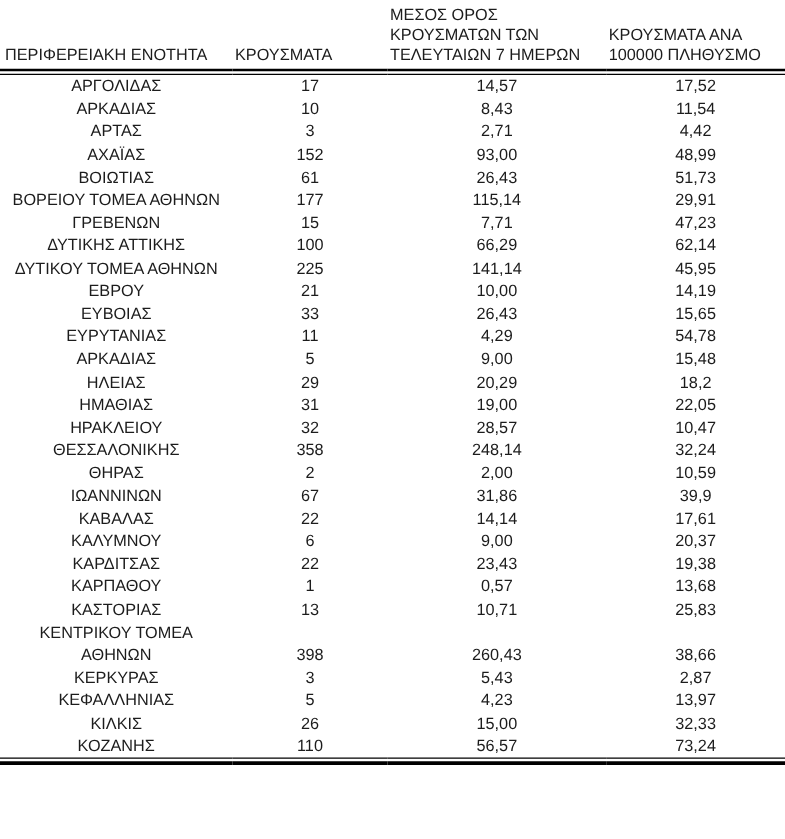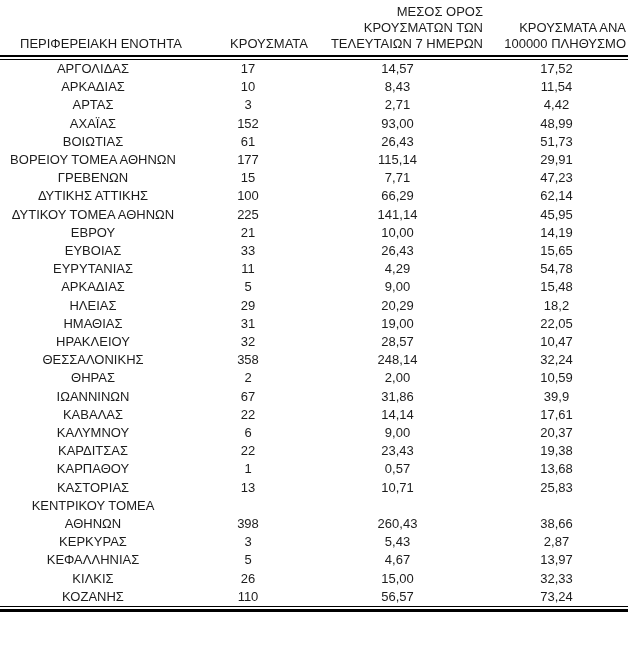--- a/index.html
+++ b/index.html
@@ -23,28 +23,28 @@
   col.c-cases   { width: 124px; }
   col.c-avg     { width: 175px; }
   col.c-per     { width: 143px; }
 
   
   thead th {
     font-weight: normal;
     font-size: 13px;
     line-height: 16px;
     vertical-align: bottom;
-    text-align: right;
+    text-align: left;
     padding: 4px 2px 3px 2px;
     border-bottom: 2px solid #000000;   
     white-space: pre-line;
   }
   thead th.h-region {
     text-align: left;
-    padding-left: 20px;
+    padding-left: 4px;
   }
   
   tr.sep-top td {
     height: 2px;
     padding: 0;
     border-bottom: 1px solid #000000;
   }
 
   
   tbody td {
@@ -242,21 +242,21 @@
       </tr>
       <tr>
         <td>ΚΕΡΚΥΡΑΣ</td>
         <td>3</td>
         <td>5,43</td>
         <td>2,87</td>
       </tr>
       <tr>
         <td>ΚΕΦΑΛΛΗΝΙΑΣ</td>
         <td>5</td>
-        <td>4,67</td>
+        <td>4,23</td>
         <td>13,97</td>
       </tr>
       <tr>
         <td>ΚΙΛΚΙΣ</td>
         <td>26</td>
         <td>15,00</td>
         <td>32,33</td>
       </tr>
       <tr>
         <td>ΚΟΖΑΝΗΣ</td>

